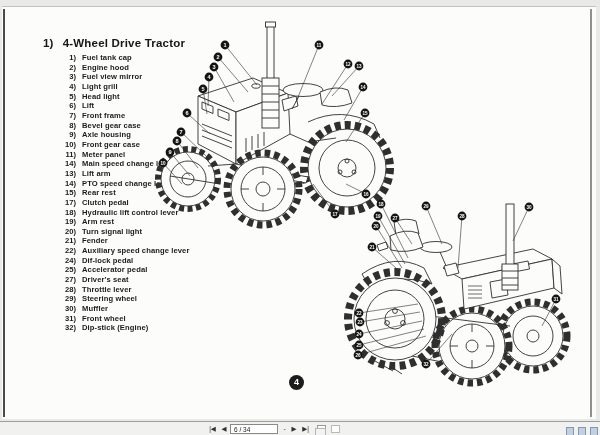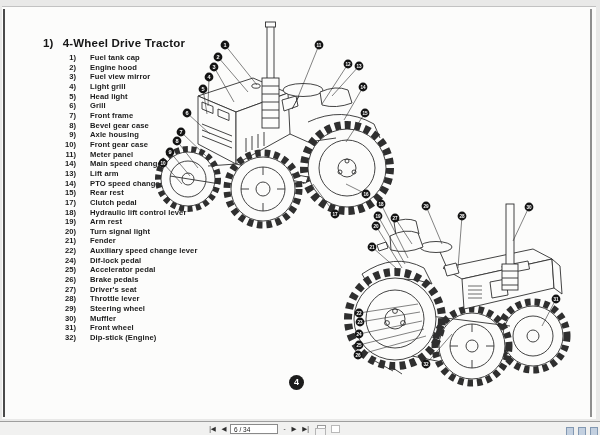--- a/index.html
+++ b/index.html
@@ -18,21 +18,21 @@
   .page-title {
     position:absolute; left:41px; top:30px;
     font-size:11.5px; font-weight:bold; color:#171717; letter-spacing:.2px;
     display:flex;
   }
   .page-title .sec-no { margin-right:9px; }
 
   .parts-list { position:absolute; left:57px; top:46px; color:#1b1b1b; }
   .part-row { display:flex; font-size:7.6px; font-weight:bold; line-height:9.65px; }
   .part-row .num { width:17px; text-align:right; margin-right:6px; }
-  .part-row .label { white-space:nowrap; letter-spacing:.1px;margin-left:8px; }
+  .part-row .label { white-space:nowrap; letter-spacing:.1px; }
 
   .diagram-svg { position:absolute; left:148px; top:9px; }
 
   .page-badge {
     position:absolute; left:287px; top:368px; width:15px; height:15px;
     background:#1c1c1c; border-radius:50%; color:#fff;
     font-size:9px; font-weight:bold; text-align:center; line-height:15px;
   }
 
   
@@ -92,21 +92,21 @@
       <div class="part-row">
         <span class="num">4)</span>
         <span class="label">Light grill</span>
       </div>
       <div class="part-row">
         <span class="num">5)</span>
         <span class="label">Head light</span>
       </div>
       <div class="part-row">
         <span class="num">6)</span>
-        <span class="label">Grill</span>
+        <span class="label">Lift</span>
       </div>
       <div class="part-row">
         <span class="num">7)</span>
         <span class="label">Front frame</span>
       </div>
       <div class="part-row">
         <span class="num">8)</span>
         <span class="label">Bevel gear case</span>
       </div>
       <div class="part-row">
@@ -161,24 +161,20 @@
         <span class="num">22)</span>
         <span class="label">Auxiliary speed change lever</span>
       </div>
       <div class="part-row">
         <span class="num">24)</span>
         <span class="label">Dif-lock pedal</span>
       </div>
       <div class="part-row">
         <span class="num">25)</span>
         <span class="label">Accelerator pedal</span>
-      </div>
-      <div class="part-row">
-        <span class="num">26)</span>
-        <span class="label">Brake pedals</span>
       </div>
       <div class="part-row">
         <span class="num">27)</span>
         <span class="label">Driver's seat</span>
       </div>
       <div class="part-row">
         <span class="num">28)</span>
         <span class="label">Throttle lever</span>
       </div>
       <div class="part-row">

